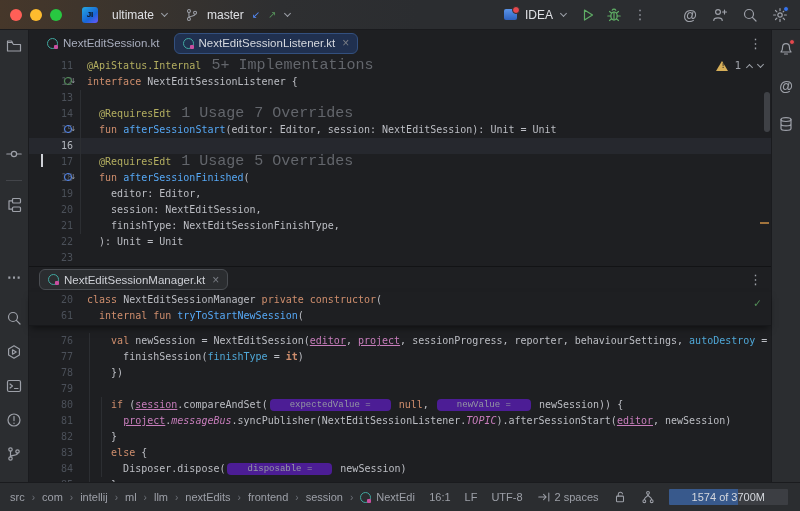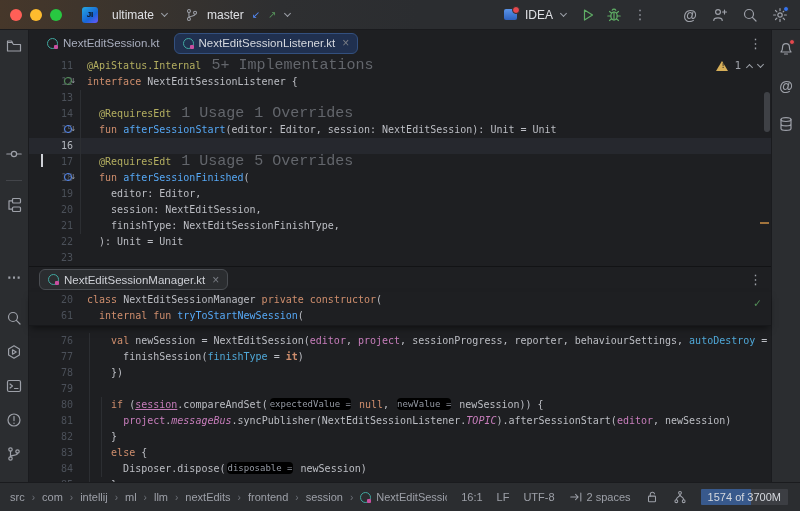--- a/index.html
+++ b/index.html
@@ -82,28 +82,28 @@
   .gi { position:absolute; left:3px; top:3px; width:8px; height:8px; border-radius:50%; }
   .gi::after { content:"↓"; position:absolute; right:-5px; bottom:-5px; font-size:7px; color:#9DA0A8;
                font-family:"DejaVu Sans",sans-serif; }
   .gi-green { border:1.2px solid #57965C; }
   .gi-blue  { border:1.2px solid #548AF7; }
   .code { padding-left:12px; white-space:pre; color:#BCBEC4; }
   .tk-t { color:#BCBEC4; }
   .tk-k { color:#CF8E6D; }
   .tk-f { color:#56A8F5; }
   .tk-a { color:#B3AE60; }
-  .tk-p { color:#C77DBB; }
+  .tk-p { color:#C77DBB;text-decoration:underline; }
   .tk-pi { color:#C77DBB; font-style:italic; }
   .tk-na { color:#4FA8D8; }
   .tk-it { color:#CF8E6D; font-weight:bold; }
   .tk-u { color:#C77DBB; text-decoration:underline; }
   .tk-h { color:#63666C; font-size:15px; font-family:Liberation Mono, monospace; margin-left:10px; }
-  .tk-c { display:inline-block; background:#000000; color:#9499A3; border-radius:4px;
-          font-size:9px; line-height:12px; padding:0 0; margin:0 2px; vertical-align:1px; }
+  .tk-c { display:inline-block; background:#4c1d95; color:#9499A3; border-radius:4px;
+          font-size:9px; line-height:12px; padding:0 20px; margin:0 2px; vertical-align:1px;font-family:Liberation Mono, monospace; }
   .caretbar { display:inline-block; width:1.5px; height:13px; background:#CED0D6;
               vertical-align:-2px; margin-right:-1.5px; }
   .iguide { position:absolute; width:1px; background:#2C2E32; }
 
   
   .inspect { position:absolute; top:3px; right:8px; display:flex; align-items:center; gap:6px;
              font-size:11px; color:#9DA0A8; z-index:3; }
   .warn-tri { width:0; height:0; border-left:6px solid transparent; border-right:6px solid transparent;
               border-bottom:10px solid #D6AE58; position:relative; }
   .warn-tri::after { content:"!"; position:absolute; left:-1.5px; top:1px; font-size:7px; color:#1E1F22; font-weight:bold; }
@@ -115,21 +115,21 @@
   
   .statusbar { position:absolute; bottom:0; left:0; width:800px; height:29px; background:#2B2D30;
                border-top:1px solid #1A1B1E; display:flex; align-items:center; padding:0 12px 0 10px;
                font-size:11px; color:#9DA0A8; gap:14px;text-align:right; }
   .crumbs { display:flex; align-items:center; gap:7px; flex:1; min-width:0; overflow:hidden; }
   .crumb { white-space:nowrap; }
   .crumb-sep { color:#6F737A; font-size:10px; }
   .crumb-file { display:flex; align-items:center; gap:5px; white-space:nowrap; }
   .sb-item { display:flex; align-items:center; gap:4px; white-space:nowrap; }
   .sb-item svg { width:14px; height:14px; stroke:#9DA0A8; fill:none; stroke-width:1.2; stroke-linecap:round; stroke-linejoin:round; }
-  .mem { border-radius:1px; padding:2px 7px; font-size:11px; color:#D5D8DE;
+  .mem { border-radius:1px; padding:2px 23px; font-size:11px; color:#D5D8DE;
          background:linear-gradient(90deg,#38598C 0%,#38598C 58%,#3C3E43 58%,#3C3E43 100%); }
 </style>
 </head>
 <body>
 
 <svg width="0" height="0" style="position:absolute">
     <defs>
   <symbol id="i-folder" viewBox="0 0 16 16">
         <path d="M1.5 4.5 h4.5 l1.5 2 h7 v6.5 h-13 z M1.5 4.5 v-1.5 h4 l1 1.5"></path>
       </symbol>
@@ -338,21 +338,21 @@
           <span class="chev chev-up"></span>
           <span class="chev"></span>
         </div>
         <div class="scrollthumb"></div>
         <div class="stripe-warn"></div>
         <div class="iguide" style="left:51px;top:34px;height:144px"></div>
         <div id="code1">
             <div class="cl"><span class="gut">11</span><span class="gicon"></span><div class="code"><span class="tk-a">@ApiStatus.Internal</span><span class="tk-h">5+ Implementations</span></div></div>
             <div class="cl"><span class="gut">12</span><span class="gicon"><span class="gi gi-green"></span></span><div class="code"><span class="tk-k">interface</span><span class="tk-t"> NextEditSessionListener {</span></div></div>
             <div class="cl"><span class="gut">13</span><span class="gicon"></span><div class="code"></div></div>
-            <div class="cl"><span class="gut">14</span><span class="gicon"></span><div class="code"><span class="tk-t">  </span><span class="tk-a">@RequiresEdt</span><span class="tk-h">1 Usage</span><span class="tk-h">1 Overrides</span></div></div>
+            <div class="cl"><span class="gut">14</span><span class="gicon"></span><div class="code"><span class="tk-t">  </span><span class="tk-a">@RequiresEdt</span><span class="tk-h">1 Usage</span><span class="tk-h">7 Overrides</span></div></div>
             <div class="cl"><span class="gut">15</span><span class="gicon"><span class="gi gi-blue"></span></span><div class="code"><span class="tk-t">  </span><span class="tk-k">fun</span><span class="tk-t"> </span><span class="tk-f">afterSessionStart</span><span class="tk-t">(editor: Editor, session: NextEditSession): Unit = Unit</span></div></div>
             <div class="cl caret-line"><span class="gut">16</span><span class="gicon"></span><div class="code"><span class="caretbar"></span></div></div>
             <div class="cl"><span class="gut">17</span><span class="gicon"></span><div class="code"><span class="tk-t">  </span><span class="tk-a">@RequiresEdt</span><span class="tk-h">1 Usage</span><span class="tk-h">5 Overrides</span></div></div>
             <div class="cl"><span class="gut">18</span><span class="gicon"><span class="gi gi-blue"></span></span><div class="code"><span class="tk-t">  </span><span class="tk-k">fun</span><span class="tk-t"> </span><span class="tk-f">afterSessionFinished</span><span class="tk-t">(</span></div></div>
             <div class="cl"><span class="gut">19</span><span class="gicon"></span><div class="code"><span class="tk-t">    editor: Editor,</span></div></div>
             <div class="cl"><span class="gut">20</span><span class="gicon"></span><div class="code"><span class="tk-t">    session: NextEditSession,</span></div></div>
             <div class="cl"><span class="gut">21</span><span class="gicon"></span><div class="code"><span class="tk-t">    finishType: NextEditSessionFinishType,</span></div></div>
             <div class="cl"><span class="gut">22</span><span class="gicon"></span><div class="code"><span class="tk-t">  ): Unit = Unit</span></div></div>
             <div class="cl"><span class="gut">23</span><span class="gicon"></span><div class="code"></div></div>
           </div>

